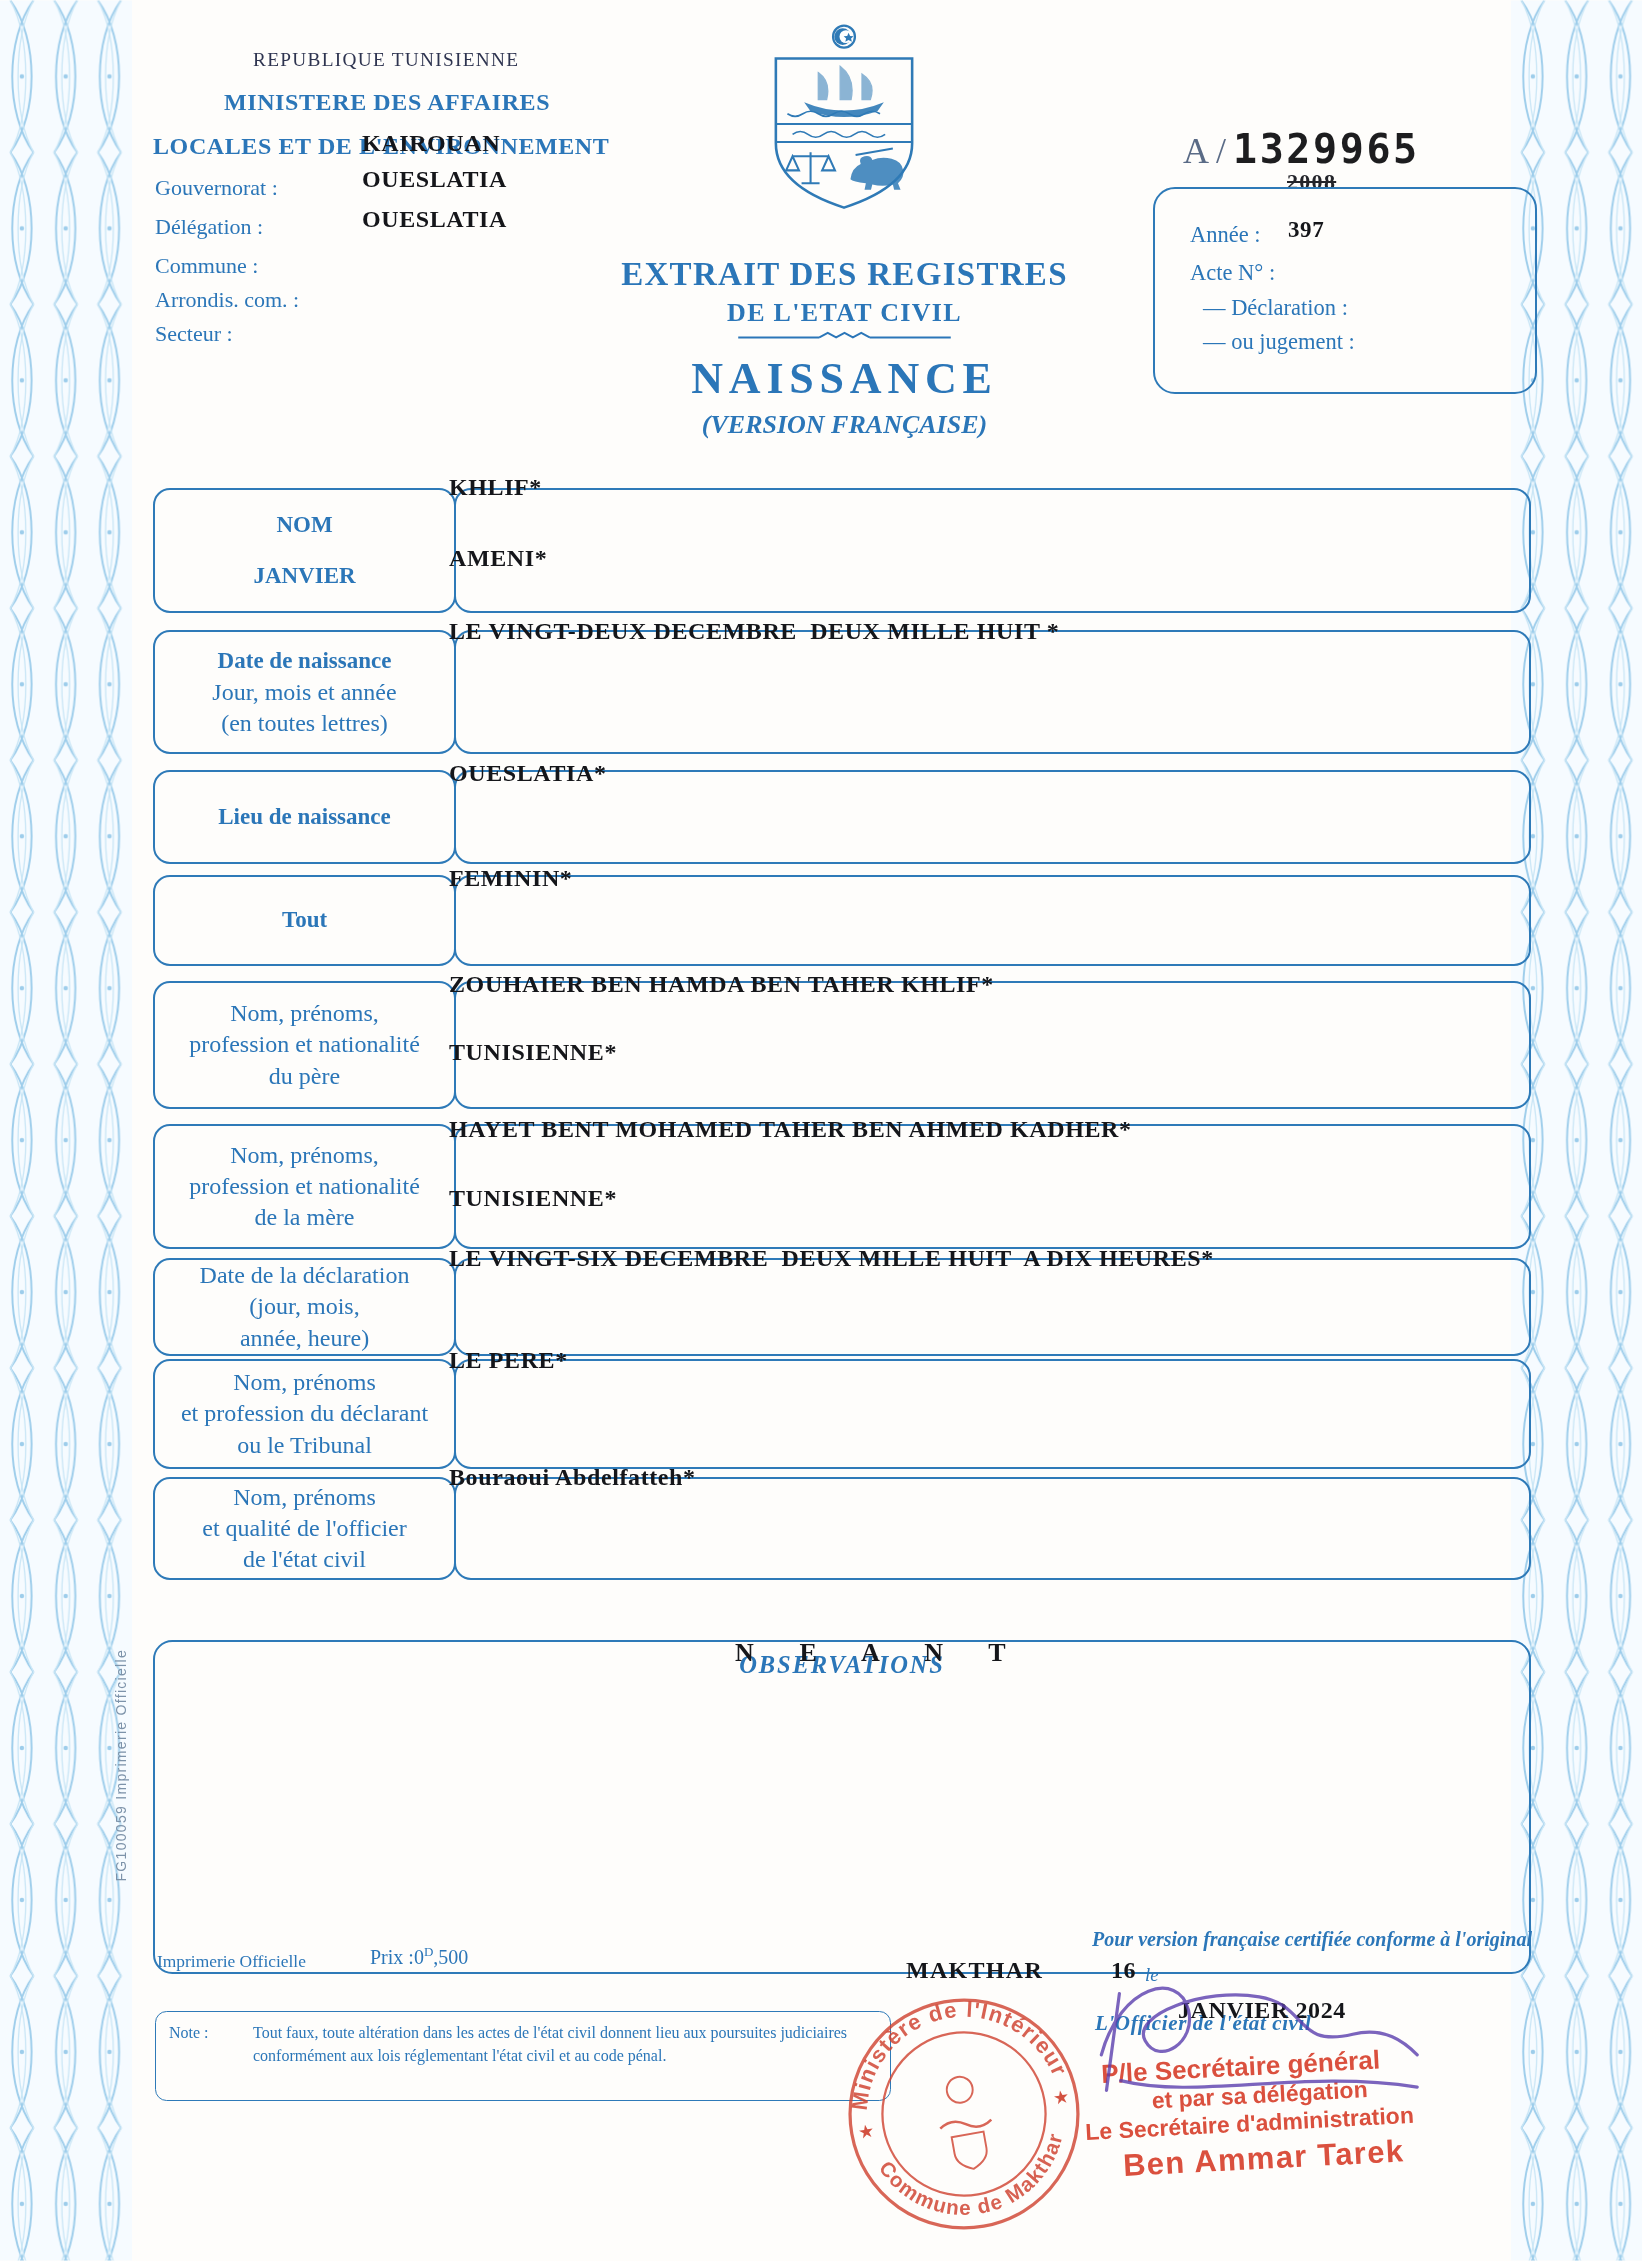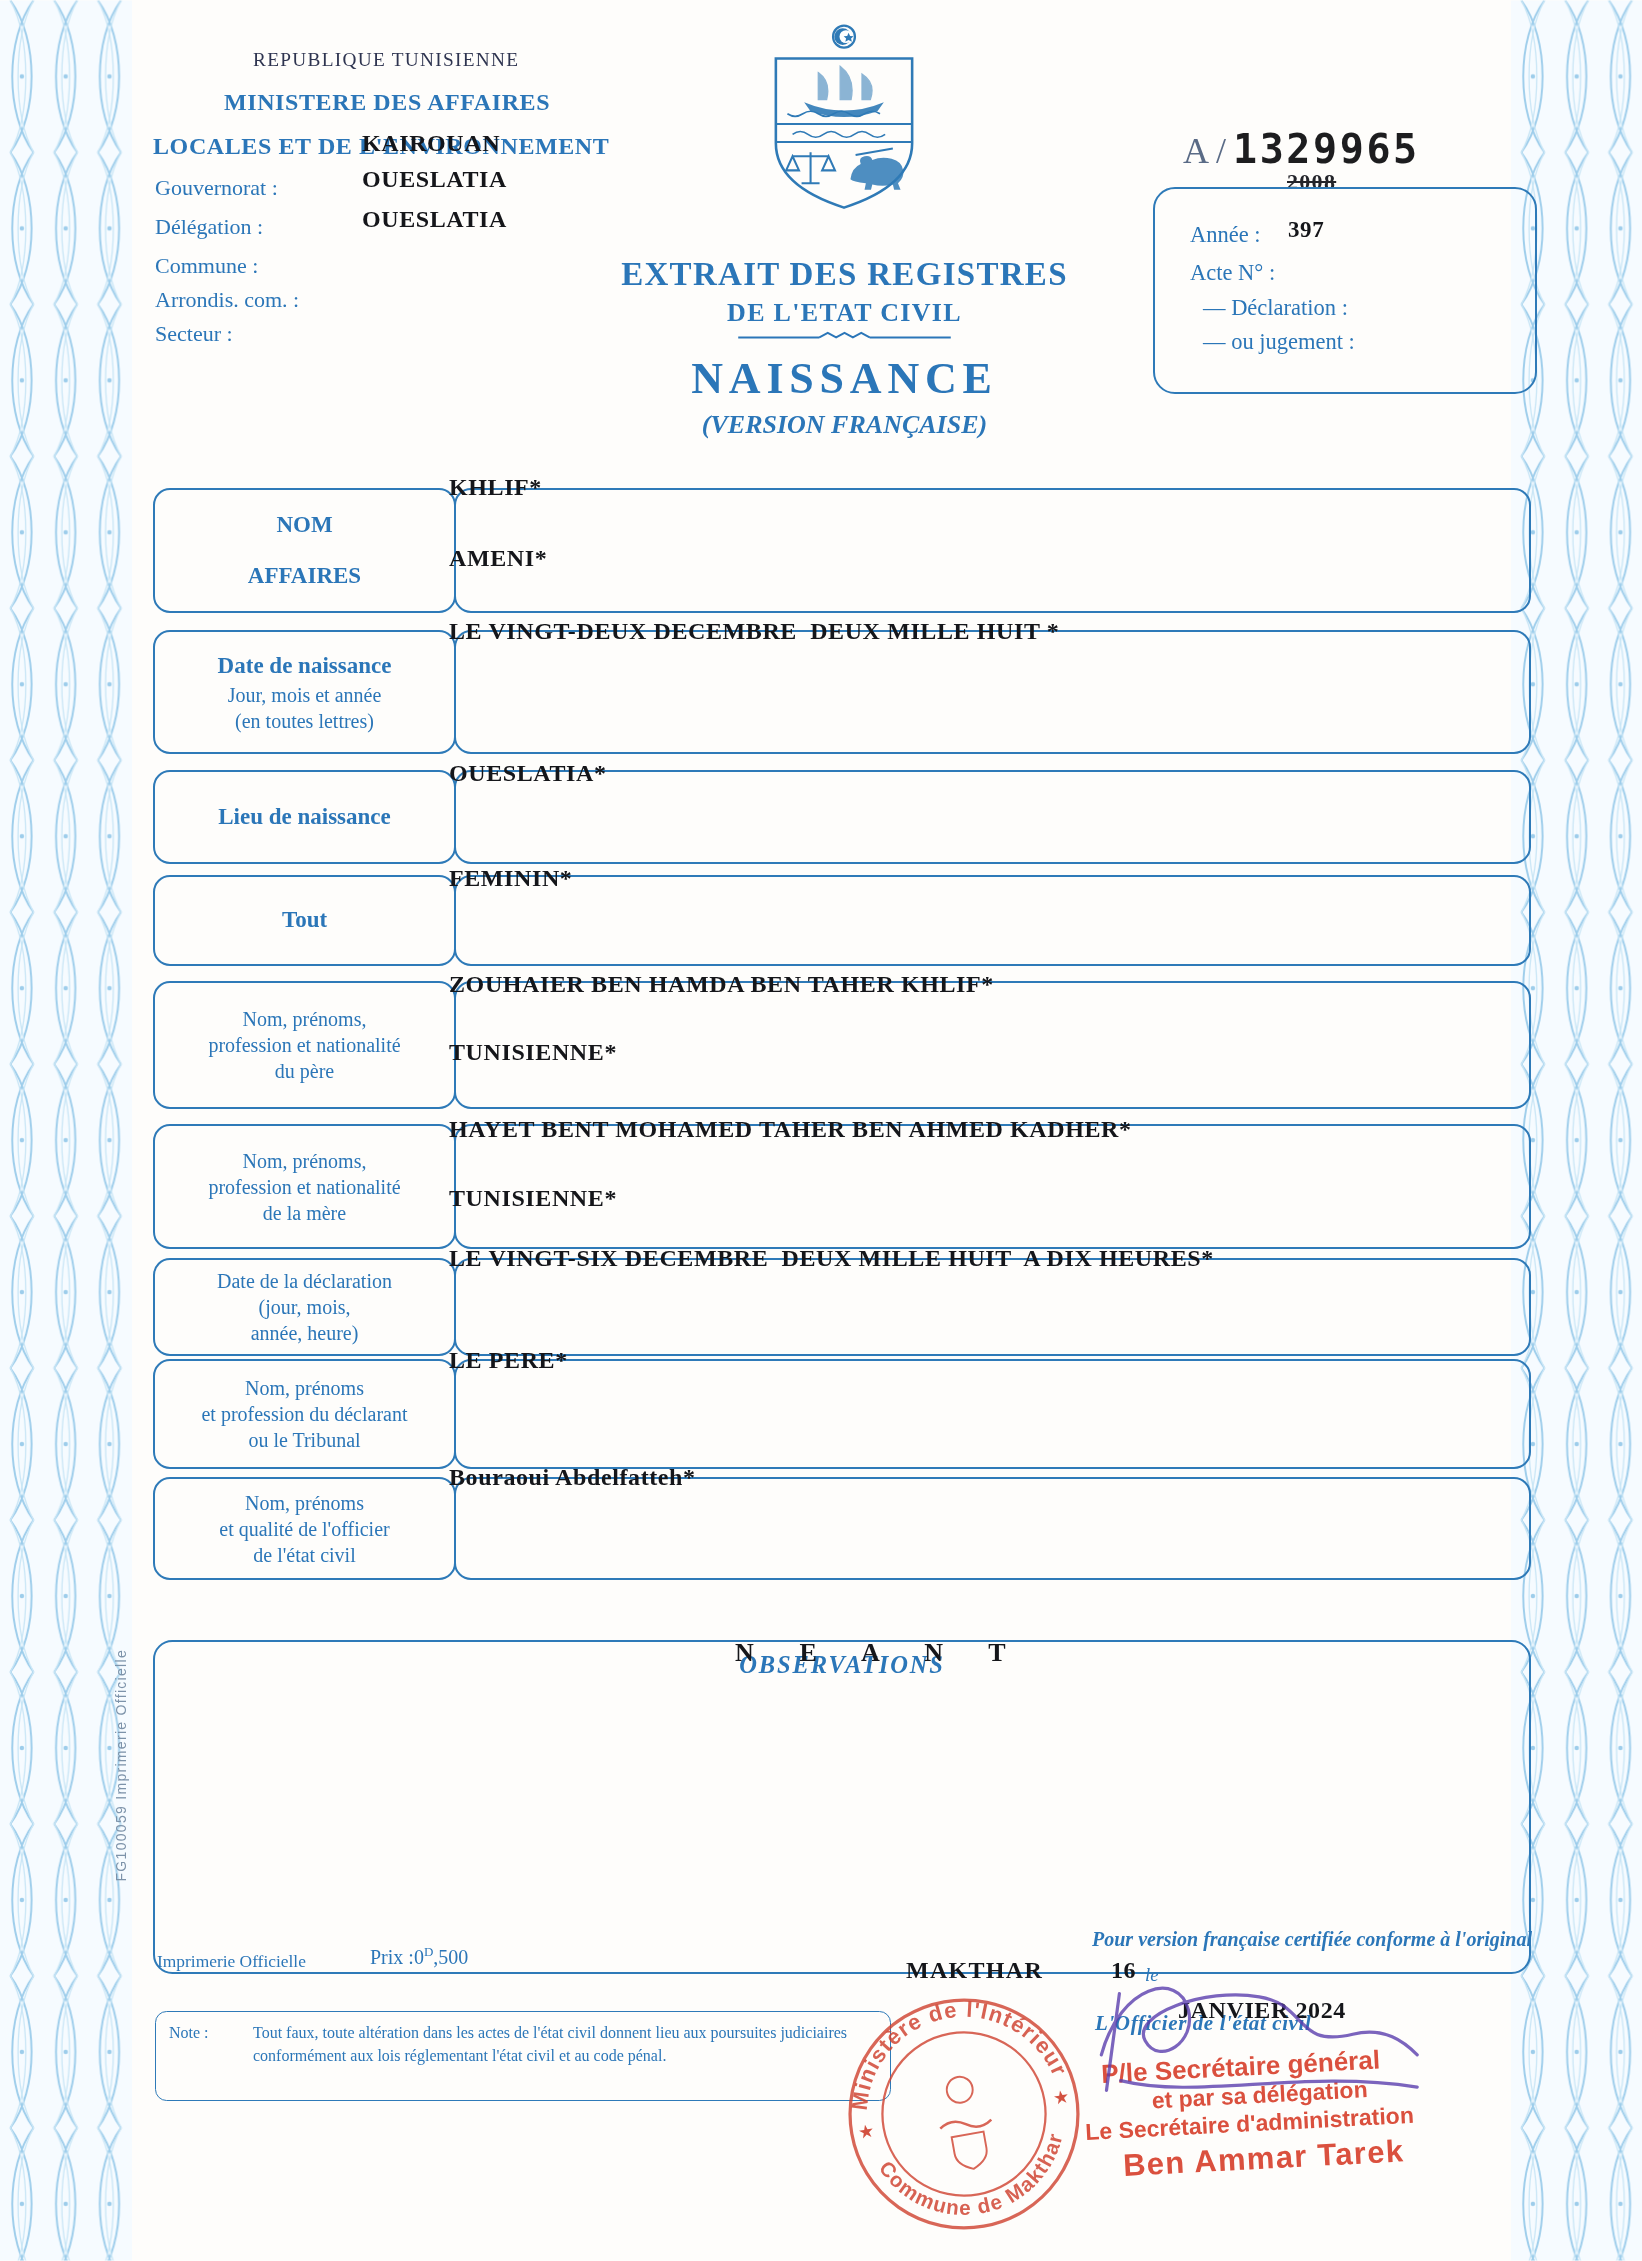--- a/index.html
+++ b/index.html
@@ -50,21 +50,21 @@
   .r1 { top:488px;  height:125px; } .r2 { top:630px;  height:124px; }
   .r3 { top:770px; height:94px; } .r4 { top:875px; height:91px; }
   .r5 { top:981px; height:128px; } .r6 { top:1124px; height:125px; }
   .r7 { top:1258px; height:98px; } .r8 { top:1359px; height:110px; }
   .r9 { top:1477px; height:103px; }
   .valbox { position:absolute; left:301px; right:0; top:0; height:100%; border:2.3px solid #2e7ab8; border-radius:17px; z-index:1; }
   .lblbox { position:absolute; left:0; top:0; width:303px; height:100%; border:2.3px solid #2e7ab8; border-radius:17px;
             display:flex; flex-direction:column; align-items:center; justify-content:center; text-align:center;
             color:#2b76b8; z-index:2; }
   .lbl-b { font-weight:bold; font-size:23px; line-height:1.4; }
-  .lbl-r { font-size:20px; line-height:1.3; }
+  .lbl-r { font-size:24px; line-height:1.3; }
   .gap-lg { margin-top:19.3px; }
   .tv { left:296px; }
   .v1a { top:-14px; } .v1b { top:57px; }
   .v2a { top:-11.6px; }
   .v3a { top:-10.3px; }
   .v4a { top:-10.3px; }
   .v5a { top:-10.3px; } .v5b { top:58px; }
   .v6a { top:-7.7px; } .v6b { top:61px; }
   .v7a { top:-13px; }
   .v8a { top:-11.6px; }
@@ -185,21 +185,21 @@
     <div class="acb a2">Acte N° :</div>
     <div class="acb a3">— Déclaration :</div>
     <div class="acb a4">— ou jugement :</div>
     <div class="typed acte-val">397</div>
   </div>
 
   <div class="row r1">
     <div class="valbox"></div>
     <div class="lblbox">
       <div class="lbl-b">NOM</div>
-      <div class="lbl-b gap-lg">AFFAIRES</div>
+      <div class="lbl-b gap-lg">JANVIER</div>
     </div>
     <div class="typed tv v1a">KHLIF*</div>
     <div class="typed tv v1b">AMENI*</div>
   </div>
 
   <div class="row r2">
     <div class="valbox"></div>
     <div class="lblbox">
       <div class="lbl-b">Date de naissance</div>
       <div class="lbl-r">Jour, mois et année</div>

